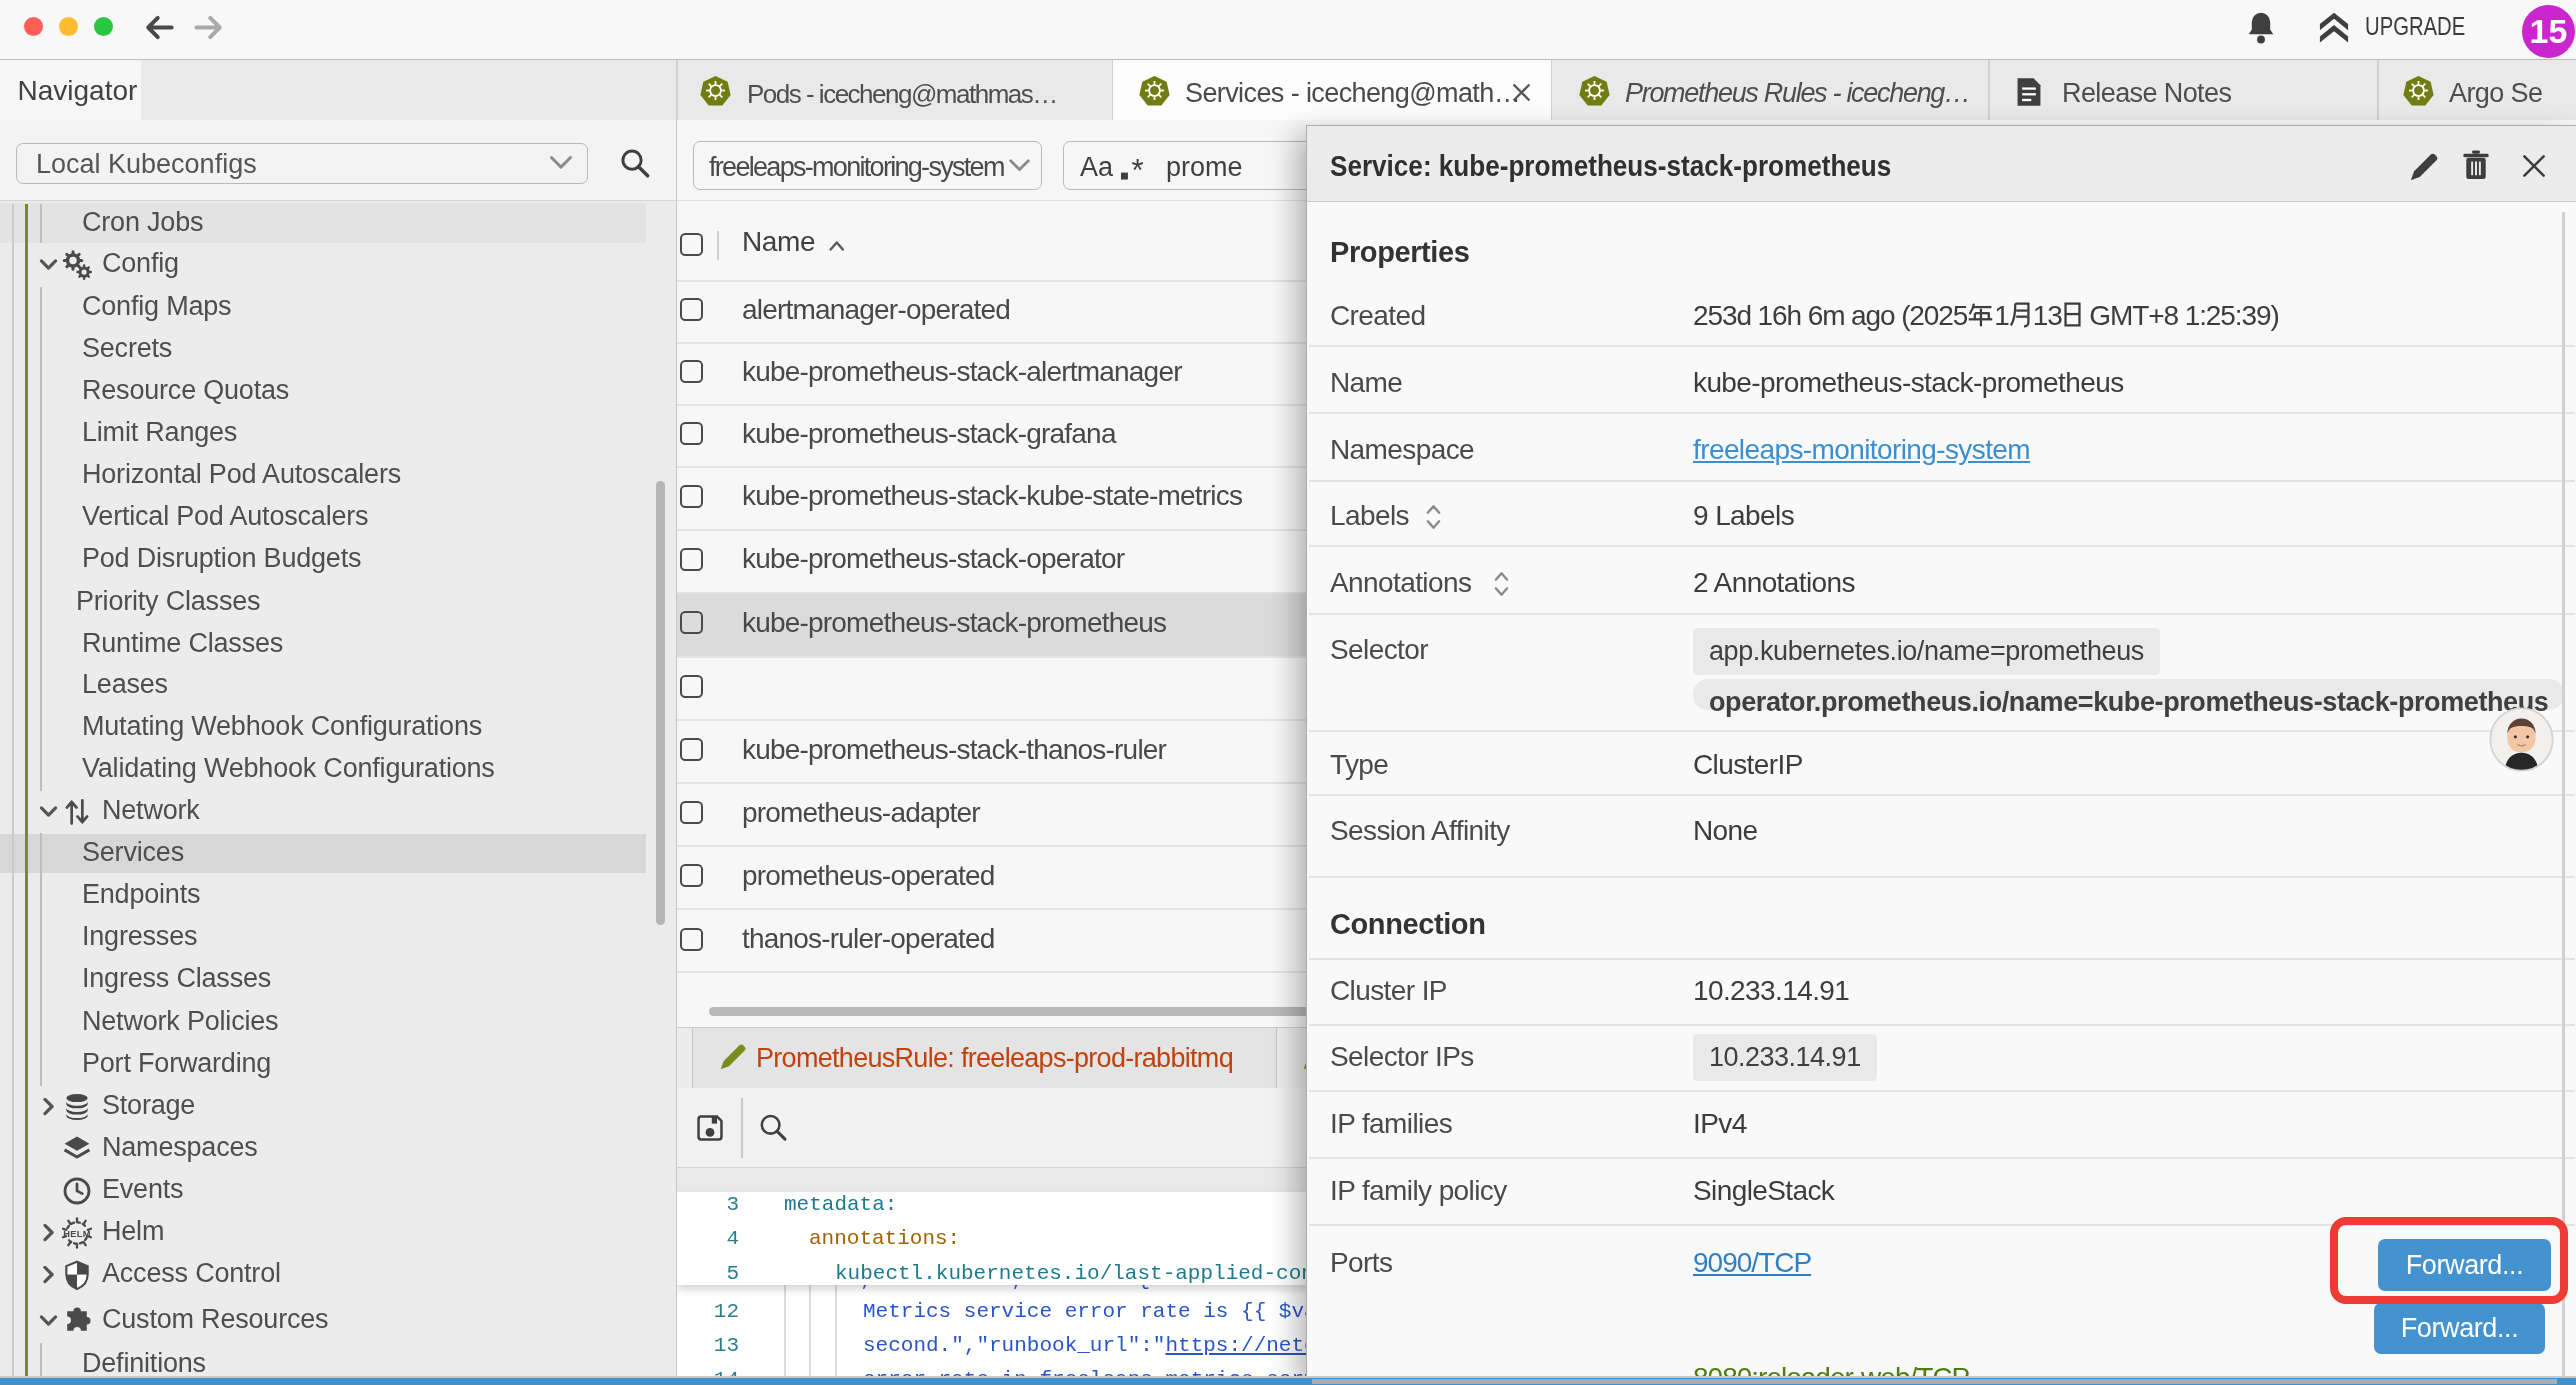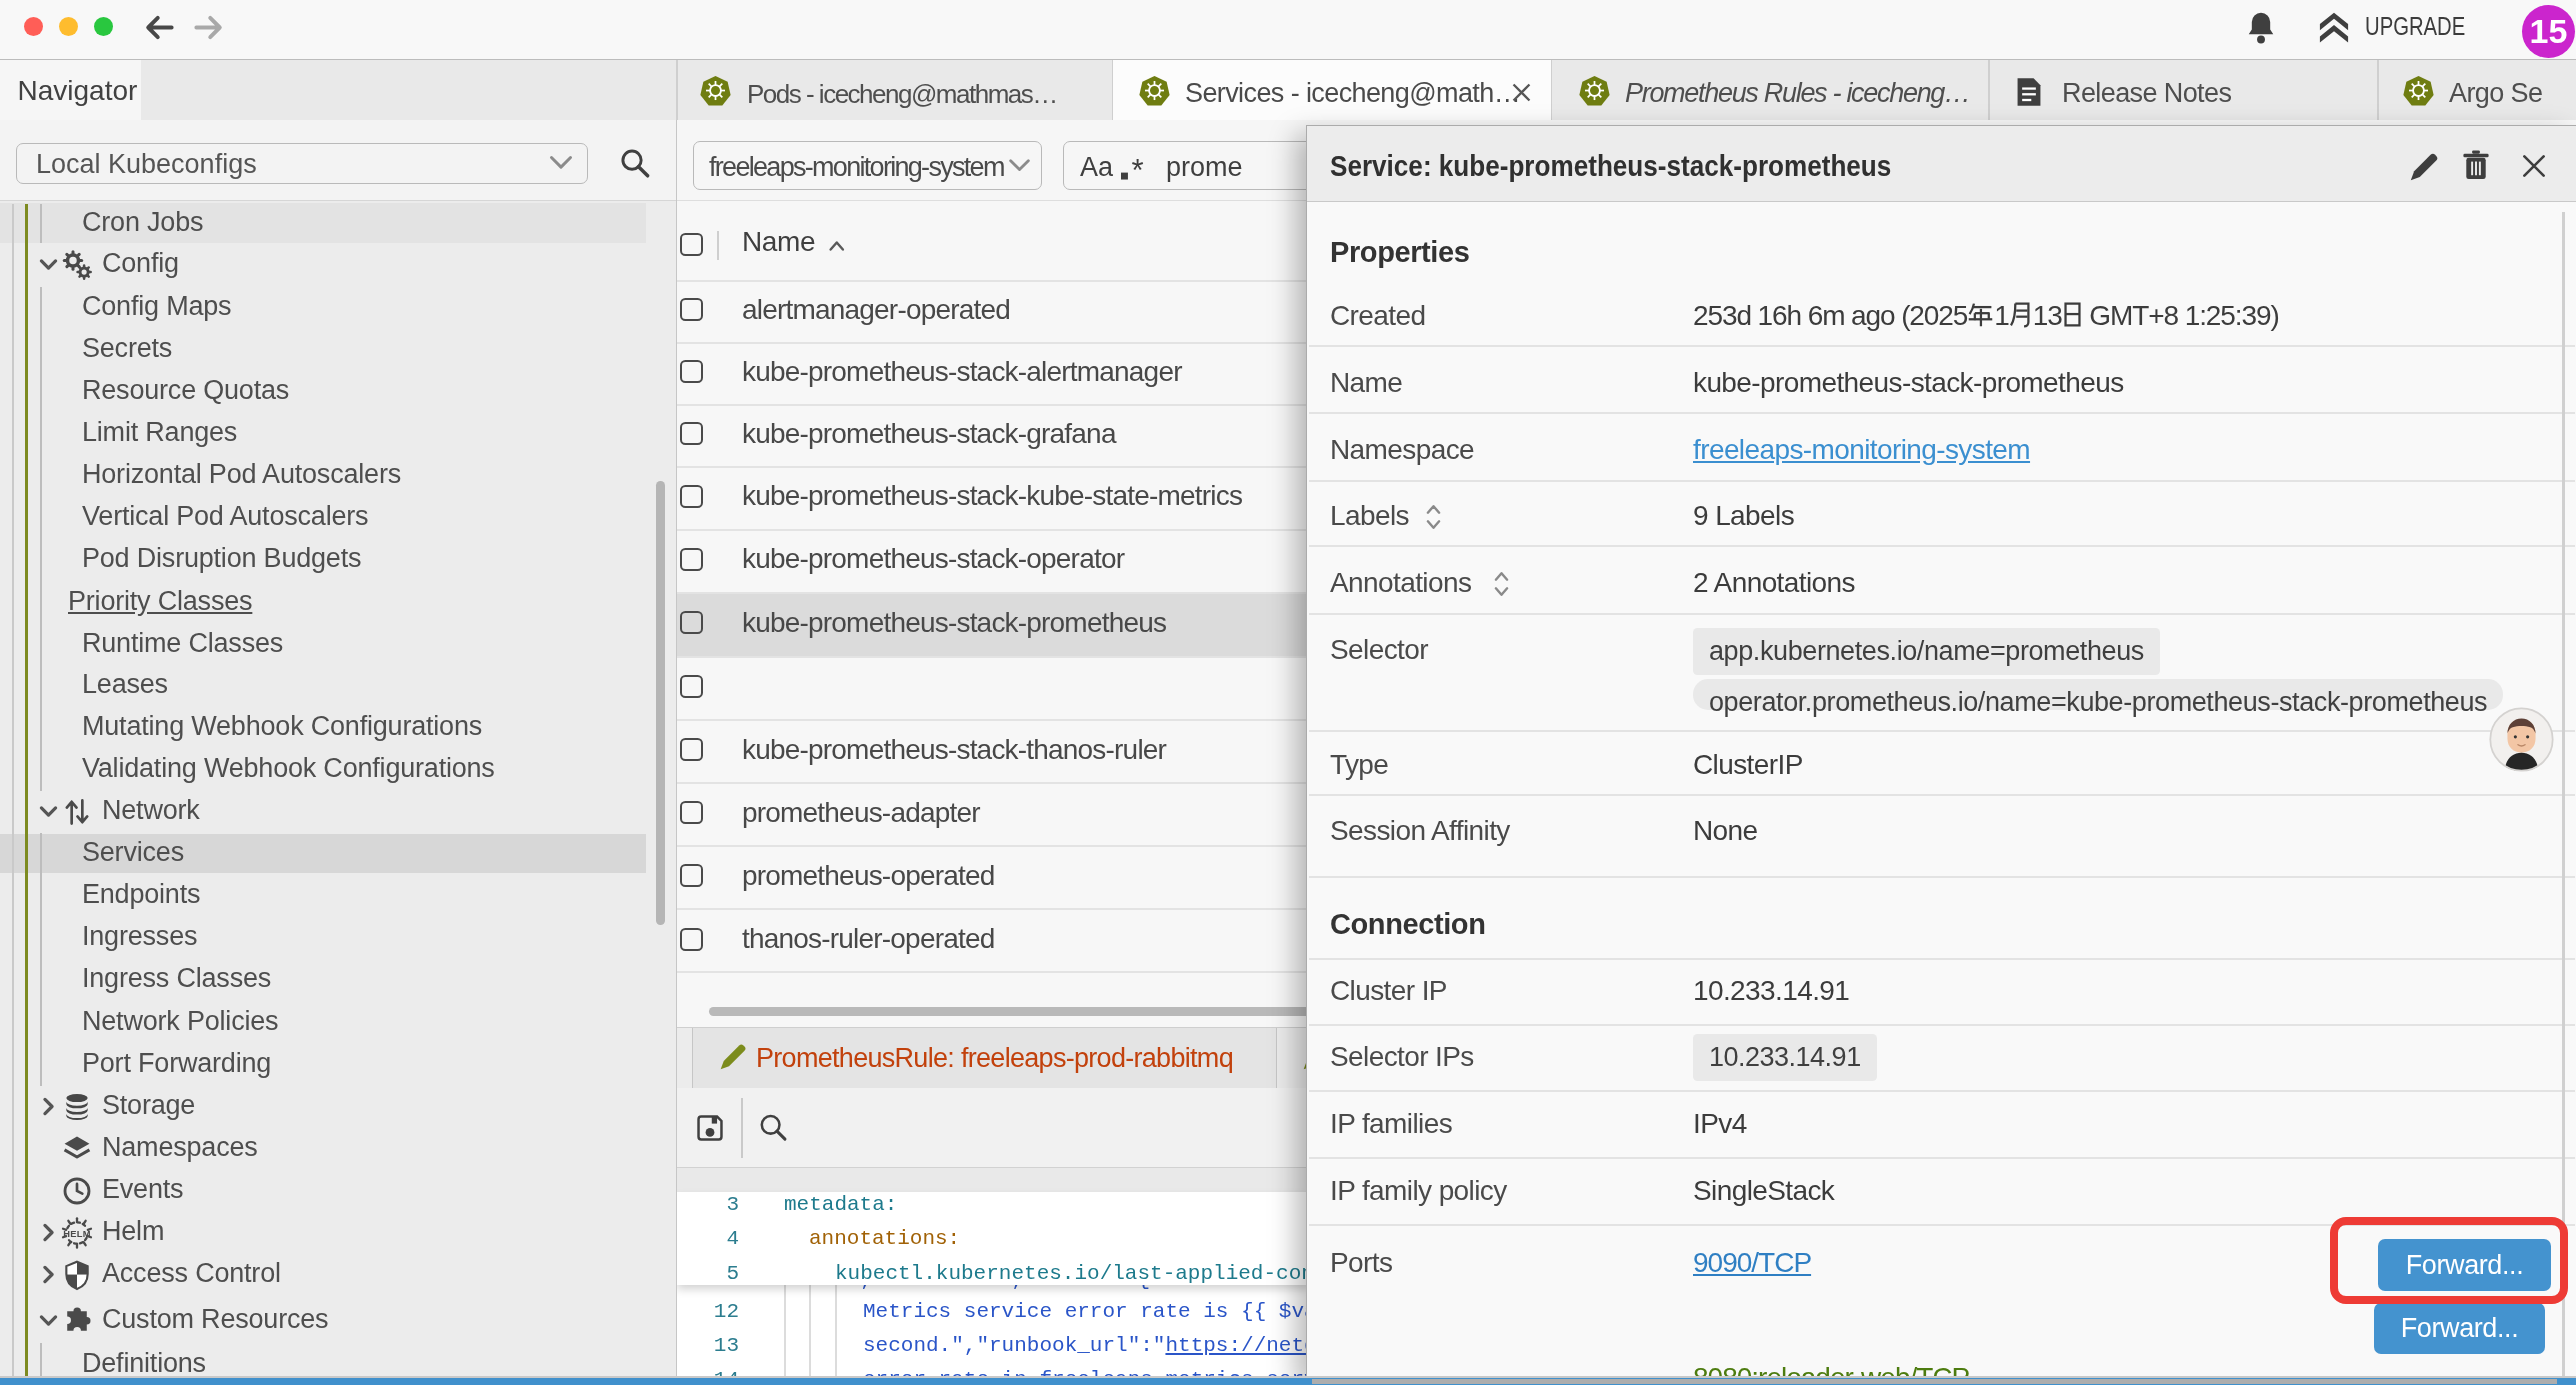--- a/index.html
+++ b/index.html
@@ -166,21 +166,21 @@
           </g>
         </g>
       </svg>
 <div class="abs row-label" style="left:82px;top:171px;">Config Maps</div>
 <div class="abs row-label" style="left:82px;top:213px;">Secrets</div>
 <div class="abs row-label" style="left:82px;top:255px;">Resource Quotas</div>
 <div class="abs row-label" style="left:82px;top:297px;">Limit Ranges</div>
 <div class="abs row-label" style="left:82px;top:339px;">Horizontal Pod Autoscalers</div>
 <div class="abs row-label" style="left:82px;top:381px;">Vertical Pod Autoscalers</div>
 <div class="abs row-label" style="left:82px;top:423px;">Pod Disruption Budgets</div>
-<div class="abs row-label" style="left:68px;top:466px;text-decoration:underline;">Priority Classes</div>
+<div class="abs row-label" style="left:76px;top:466px;">Priority Classes</div>
 <div class="abs row-label" style="left:82px;top:508px;">Runtime Classes</div>
 <div class="abs row-label" style="left:82px;top:549px;">Leases</div>
 <div class="abs row-label" style="left:82px;top:591px;">Mutating Webhook Configurations</div>
 <div class="abs row-label" style="left:82px;top:633px;">Validating Webhook Configurations</div>
 <div class="abs row-label" style="left:102px;top:675px;">Network</div>
 <svg class="abs" style="left:37px;top:680px" width="23" height="23" viewBox="0 0 26 26">
         <path d="M5 9 L13 17 L21 9" stroke="#555555" stroke-width="3.7" fill="none" stroke-linecap="round" stroke-linejoin="round"></path>
       </svg>
 <svg class="abs" style="left:61px;top:676px" width="32" height="32" viewBox="0 0 36 36">
         <g stroke="#4a4a4a" stroke-width="3" fill="none" stroke-linecap="round" stroke-linejoin="round">
@@ -426,21 +426,21 @@
       </svg>
 <div class="abs dv" style="left:386px;top:374px;">9 Labels</div>
 <div class="abs dl" style="left:23px;top:441px;">Annotations</div>
 <svg class="abs" style="left:185px;top:443px" width="19" height="30" viewBox="0 0 22 34">
         <path d="M4.5 12 L11 4.5 L17.5 12" stroke="#8a8a8a" stroke-width="2.8" fill="none" stroke-linecap="round" stroke-linejoin="round"></path>
         <path d="M4.5 22 L11 29.5 L17.5 22" stroke="#8a8a8a" stroke-width="2.8" fill="none" stroke-linecap="round" stroke-linejoin="round"></path>
       </svg>
 <div class="abs dv" style="left:386px;top:441px;">2 Annotations</div>
 <div class="abs dl" style="left:23px;top:508px;">Selector</div>
 <div class="abs" style="left:386px;top:502px;height:47px;line-height:47px;padding:0 16px;background:#e9e9e9;border-radius:4.4px;font-size:27px;color:#3f3f3f;white-space:nowrap;letter-spacing:-0.4px;">app.kubernetes.io/name=prometheus</div>
-<div class="abs" style="left:386px;top:553px;height:31px;line-height:47px;padding:0 16px;background:#e9e9e9;border-radius:15px;font-size:27px;color:#3f3f3f;white-space:nowrap;letter-spacing:-0.4px;">operator.prometheus.io/name=kube-prometheus-stack-prometheus</div>
+<div class="abs" style="left:386px;top:553px;height:31px;line-height:47px;padding:0 16px;background:#e9e9e9;border-radius:15px;font-size:27px;color:#3f3f3f;white-space:nowrap;letter-spacing:-0.4px;font-weight:bold;">operator.prometheus.io/name=kube-prometheus-stack-prometheus</div>
 <div class="abs dl" style="left:23px;top:623px;">Type</div>
 <div class="abs dv" style="left:386px;top:623px;">ClusterIP</div>
 <div class="abs dl" style="left:23px;top:689px;">Session Affinity</div>
 <div class="abs dv" style="left:386px;top:689px;">None</div>
 <div class="abs" style="left:23px;top:782px;font-size:29px;font-weight:bold;color:#333;letter-spacing:-0.4px;">Connection</div>
 <div class="abs dl" style="left:23px;top:849px;">Cluster IP</div>
 <div class="abs dv" style="left:386px;top:849px;">10.233.14.91</div>
 <div class="abs dl" style="left:23px;top:915px;">Selector IPs</div>
 <div class="abs" style="left:386px;top:908px;height:47px;line-height:47px;padding:0 16px;background:#e9e9e9;border-radius:4.4px;font-size:27px;color:#3f3f3f;white-space:nowrap;letter-spacing:-0.5px;">10.233.14.91</div>
 <div class="abs dl" style="left:23px;top:982px;">IP families</div>

